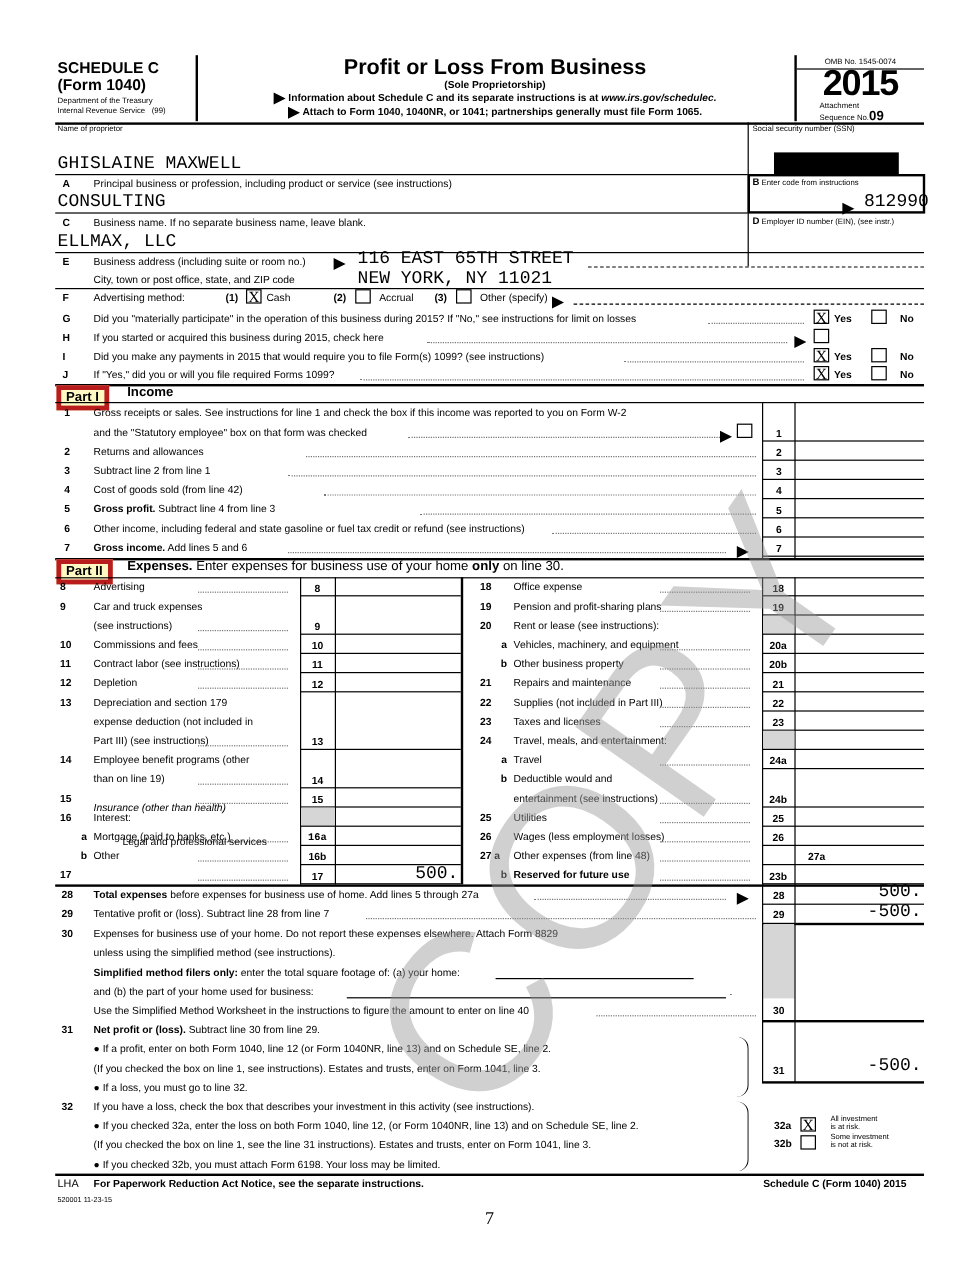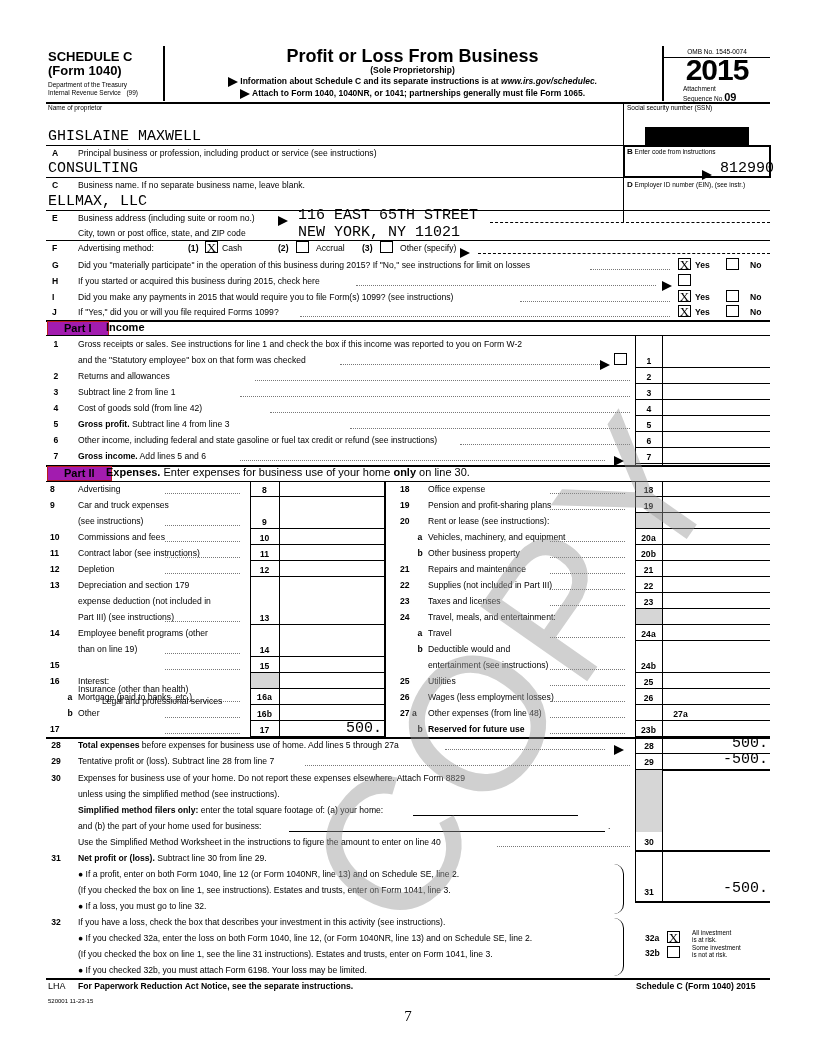--- a/index.html
+++ b/index.html
@@ -14,21 +14,21 @@
   .dots { position: absolute; height: 0; border-top: 1px dotted #777; }
   .dash { position: absolute; height: 0; border-top: 1px dashed #000; }
   .box { position: absolute; width: 13px; height: 12px; border: 1px solid #000; background: #fff;
          font-family: "Liberation Serif", serif; font-size: 13px; line-height: 11px; text-align: center; }
   .lnum { position: absolute; font-size: 8.6px; font-weight: bold; text-align: center; }
   .lt { position: absolute; font-size: 8.6px; white-space: nowrap; }
   .b { font-weight: bold; }
   .shade { position: absolute; background: #d6d6d6; }
   .arrow { display: inline-block; width: 0; height: 0; border-top: 5px solid transparent; border-bottom: 5px solid transparent; border-left: 10px solid #000; vertical-align: middle; }
   .val { position: absolute; font-family: "Liberation Mono", monospace; font-size: 15px; text-align: right; padding-left: 44px; }
-  .partlabel { position: absolute; background: #a21caf; border: 1px solid #b91c1c; font-weight: bold; font-size: 11px; padding: 0 16px; line-height: 13px; }
+  .partlabel { position: absolute; background: #fef9c3; border: 4px solid #b91c1c; font-weight: bold; font-size: 11px; padding: 0 4px; line-height: 13px; }
   .watermark { position: absolute; left: 230px; top: 560px; font-size: 190px; color: rgba(150,150,150,0.45); transform: rotate(-55deg); transform-origin: center; font-family: "Liberation Sans", sans-serif; letter-spacing: 8px; pointer-events: none; }
 </style>
 </head>
 <body>
 
 <div class="abs b" style="left:48px;top:50px;font-size:13px;line-height:14px;">SCHEDULE C</div>
 <div class="abs b" style="left:48px;top:64px;font-size:13px;line-height:14px;">(Form 1040)</div>
 <div class="abs" style="left:48px;top:81px;font-size:6.5px;">Department of the Treasury</div>
 <div class="abs" style="left:48px;top:89px;font-size:6.5px;"><span>Internal Revenue Service</span>&nbsp;&nbsp;&nbsp;<span>(99)</span></div>
 <div class="vline thick" style="left:163px;top:46px;height:55px;"></div>
@@ -233,21 +233,21 @@
     <div class="hline" style="left:250px;width:134px;top:624px;"></div>
     <div class="lnum" style="left:50px;width:20px;top:628px;text-align:left;">14</div>
     <div class="lt" style="left:78px;top:628px;">Employee benefit programs (other</div>
     <div class="lt" style="left:78px;top:644px;">than on line 19)</div>
     <div class="dots" style="left:165px;width:75px;top:653px;"></div>
     <div class="lnum" style="left:250px;width:29px;top:645px;">14</div>
     <div class="val" style="left:281px;width:101px;top:640px;"></div>
     <div class="shade" style="left:251px;width:28px;top:625px;height:16px;background:transparent;"></div>
     <div class="hline" style="left:250px;width:134px;top:656px;"></div>
     <div class="lnum" style="left:50px;width:20px;top:660px;text-align:left;">15</div>
-    <div class="lt" style="left:78px;top:684px;">Insurance (other than health)</div>
+    <div class="lt" style="left:78px;top:668px;font-style:italic;">Insurance (other than health)</div>
     <div class="dots" style="left:165px;width:75px;top:669px;"></div>
     <div class="lnum" style="left:250px;width:29px;top:661px;">15</div>
     <div class="val" style="left:281px;width:101px;top:656px;"></div>
     <div class="hline" style="left:250px;width:134px;top:672px;"></div>
     <div class="lnum" style="left:50px;width:20px;top:676px;text-align:left;">16</div>
     <div class="lt" style="left:78px;top:676px;">Interest:</div>
     <div class="shade" style="left:251px;width:28px;top:673px;height:15px;"></div>
     <div class="hline" style="left:250px;width:134px;top:688px;"></div>
     <div class="lnum" style="left:60px;width:20px;top:692px;text-align:center;">a</div>
     <div class="lt" style="left:78px;top:692px;">Mortgage (paid to banks, etc.)</div>

